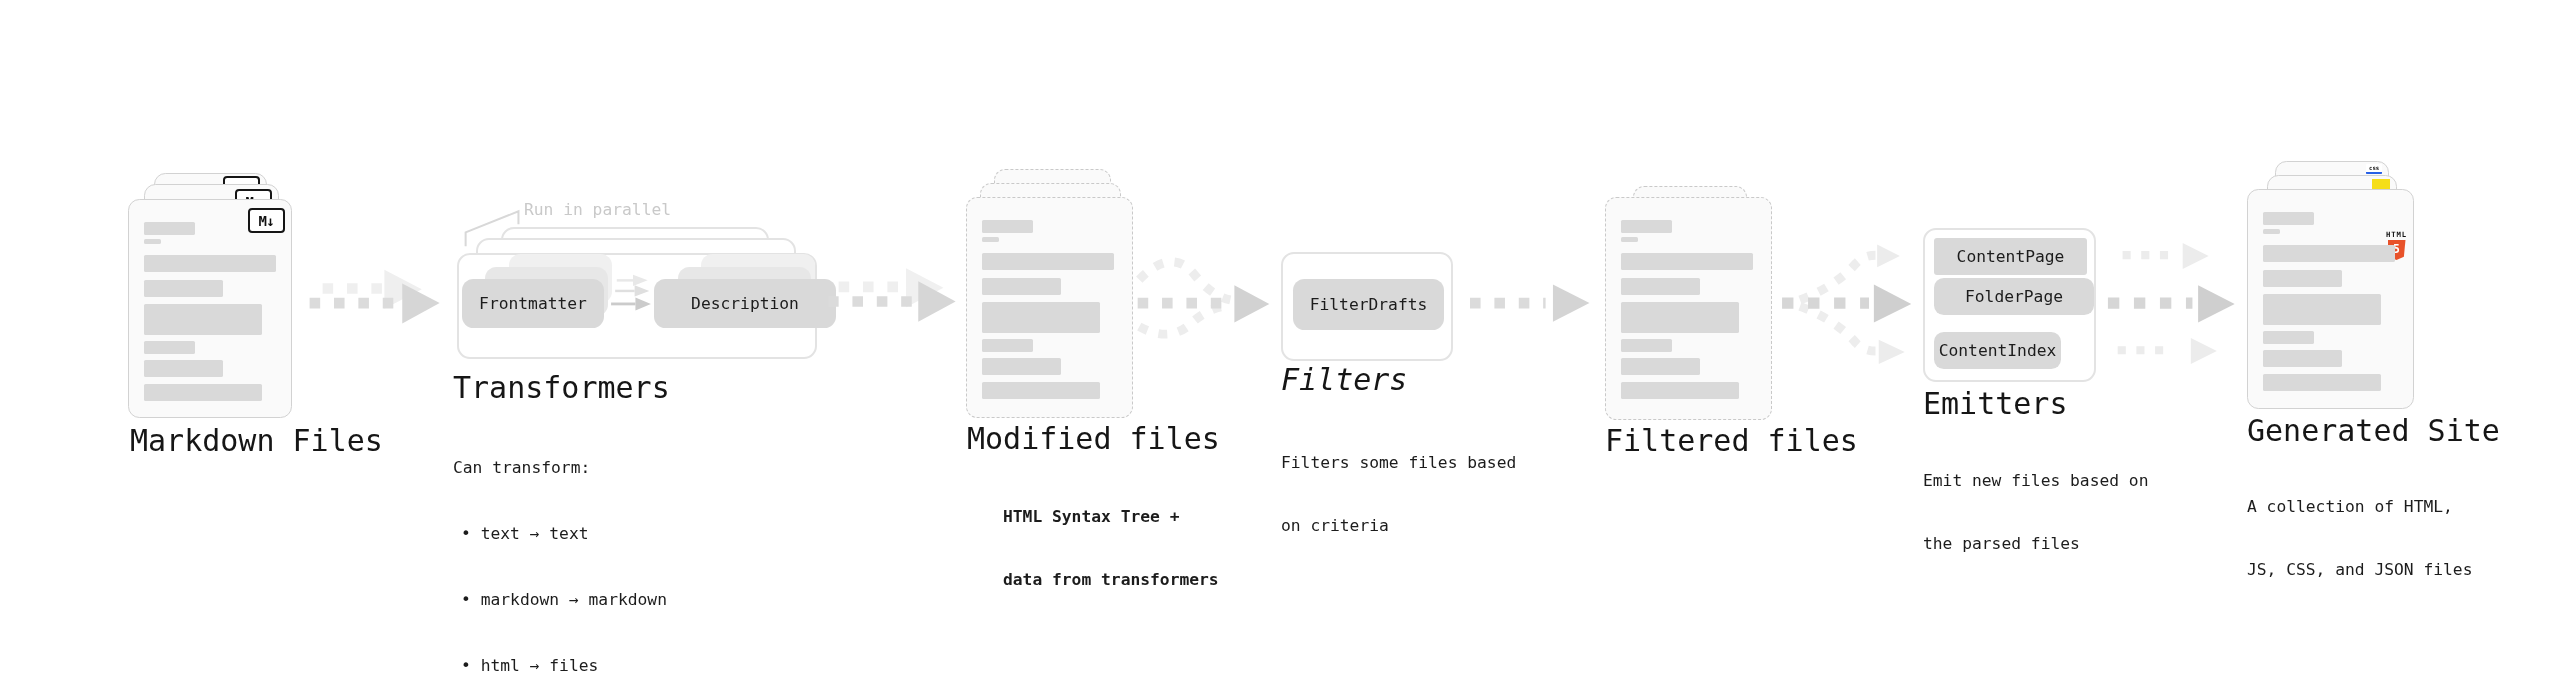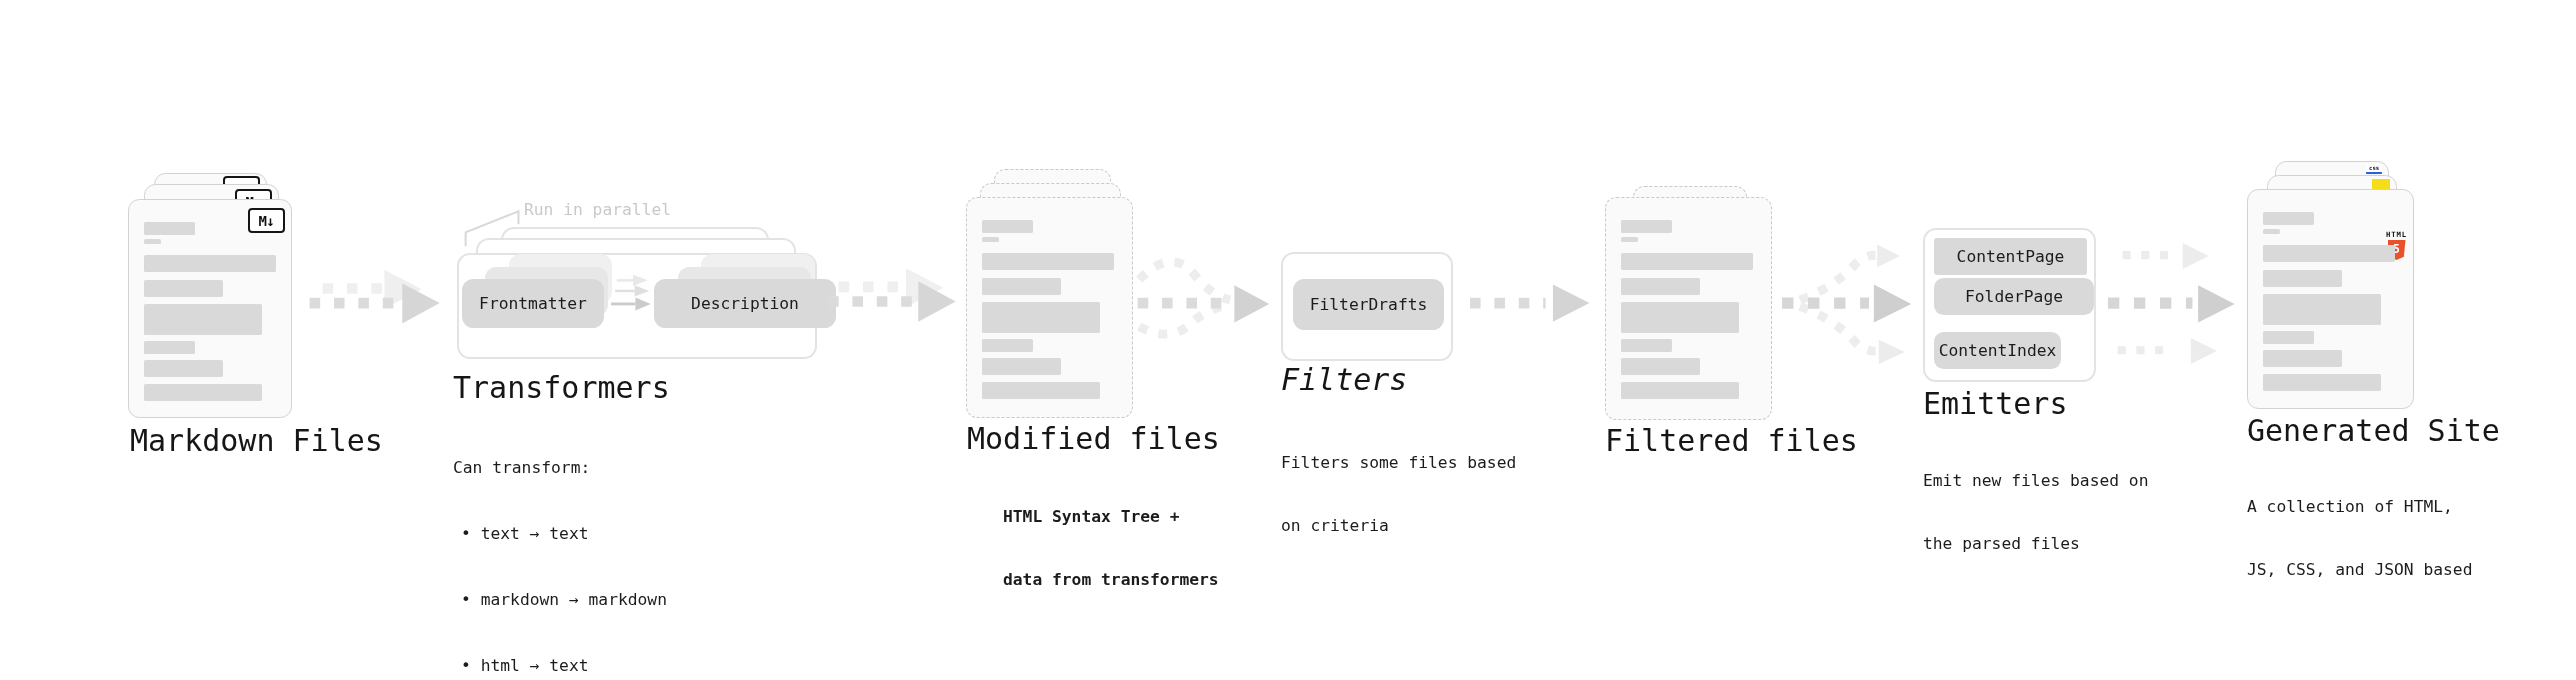--- a/index.html
+++ b/index.html
@@ -150,21 +150,21 @@
     <div class="ghost mid" style="left:678px; top:267px; width:133px; height:49px;"></div>
     <div class="gbox" style="left:654px; top:279px; width:182px; height:49px;">Description</div>
 
     <div class="callout" style="left:524px; top:200px;">Run in parallel</div>
 
     <div class="title" style="left:453px; top:372px;">Transformers</div>
     <div class="sub bullets" style="left:453px; top:413px;">
       <div>Can transform:</div>
       <div class="indent">• text → text</div>
       <div class="indent">• markdown → markdown</div>
-      <div class="indent">• html → text</div>
+      <div class="indent">• html → files</div>
     </div>
   </div>
 
   <div>
     <div class="doc dashed" style="left:994px; top:169px; width:117px; height:219px;"></div>
     <div class="doc dashed" style="left:980px; top:183px; width:141px; height:219px;"></div>
     <div class="doc dashed" style="left:966px; top:197px; width:167px; height:221px;">
       <div class="bars">
         <div class="bar" style="width:51px;height:13px;margin-bottom:4.1px;"></div>
         <div class="bar" style="width:17px;height:4.9px;margin-bottom:11.4px;"></div>
@@ -241,21 +241,21 @@
         <div class="bar" style="width:79px;height:17px;margin-bottom:7.3px;"></div>
         <div class="bar" style="width:118px;height:31px;margin-bottom:6.5px;"></div>
         <div class="bar" style="width:51px;height:13px;margin-bottom:5.7px;"></div>
         <div class="bar" style="width:79px;height:17px;margin-bottom:7.3px;"></div>
         <div class="bar" style="width:118px;height:16.3px;"></div>
       </div>
     </div>
     <div class="title" style="left:2247px; top:415px;">Generated Site</div>
     <div class="sub" style="left:2247px; top:454px;">
       <div>A collection of HTML,</div>
-      <div>JS, CSS, and JSON based</div>
+      <div>JS, CSS, and JSON files</div>
     </div>
   </div>
 
   <svg class="arrows" width="2576" height="681" viewBox="0 0 3170 838">
 
     <path d="M573,303 L573,286 L638,260 L638,276" fill="none" stroke="#d8d8d8" stroke-width="2.5"></path>
 
     <g>
       <line class="dashL" x1="397" y1="355" x2="470" y2="355"></line>
       <polygon fill="#efefef" points="473,332 473,380 519,356"></polygon>

